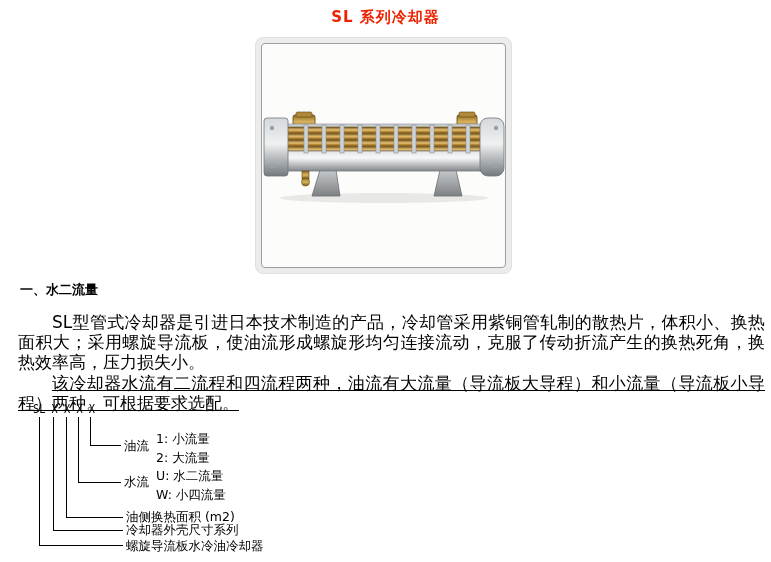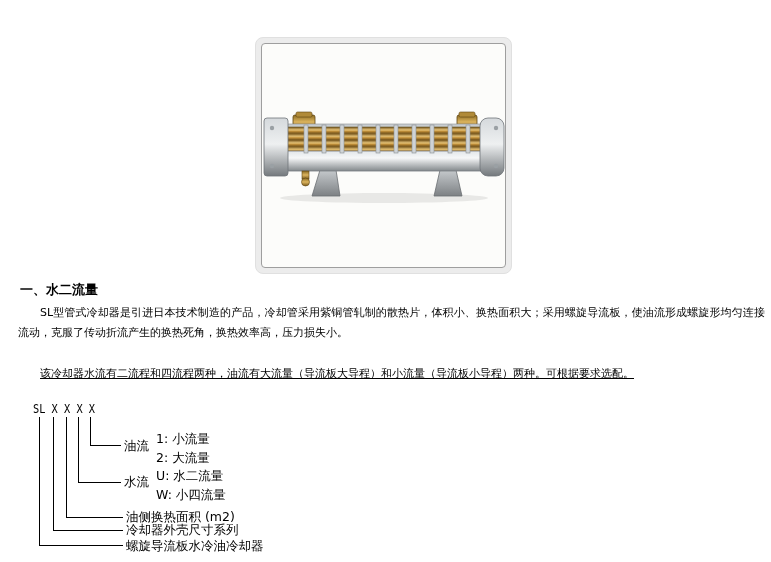--- a/index.html
+++ b/index.html
@@ -10,35 +10,36 @@
   .title { position:absolute; top:8px; left:0; width:771px; text-align:center;
            font-size:15px; font-weight:bold; color:#ee2200; letter-spacing:1px; }
 
   .photo-frame { position:absolute; left:255px; top:37px; width:257px; height:237px;
                  background:#ececec; border:1px solid #e0e0e0; border-radius:8px; }
   .photo-inner { position:absolute; left:5px; top:5px; width:245px; height:225px;
                  background:#fcfcfa; border:1px solid #9e9e9e; border-radius:4px; overflow:hidden; }
 
   .section-heading { position:absolute; left:20px; top:281px; font-size:13px; font-weight:bold; }
 
-  .para { position:absolute; left:18px; width:747px; font-size:11px; line-height:20px;
-          text-indent:2em; text-align:justify; }
+  .para { position:absolute; left:18px; width:747px; font-size:17px; line-height:20px;
+          text-indent:2em; text-align:justify;margin-top:9px; }
   .para1 { top:303px; }
   .para2 { top:364px;text-decoration:underline; }
 
   .diagram { position:absolute; left:30px; top:400px; }
   .diagram text { font-size:12.5px; fill:#000; font-family:"DejaVu Sans", sans-serif; }
   .diagram .code { font-family:"DejaVu Sans Mono", monospace; font-size:12px; }
   .diagram line { stroke:#000; stroke-width:1; shape-rendering:crispEdges; }
 </style>
 </head>
 <body>
 
 <div class="page">
 
+  <div class="title" style="color: rgb(238, 34, 0);">SL 系列冷却器</div>
 
   <div class="photo-frame">
     <div class="photo-inner">
       <svg width="244" height="224" viewBox="0 0 244 224">
         <defs>
           <linearGradient id="shellGrad" x1="0" y1="0" x2="0" y2="1">
             <stop offset="0" stop-color="#e2e6e9"></stop>
             <stop offset="0.35" stop-color="#f6f7f8"></stop>
             <stop offset="1" stop-color="#83888c"></stop>
           </linearGradient>

